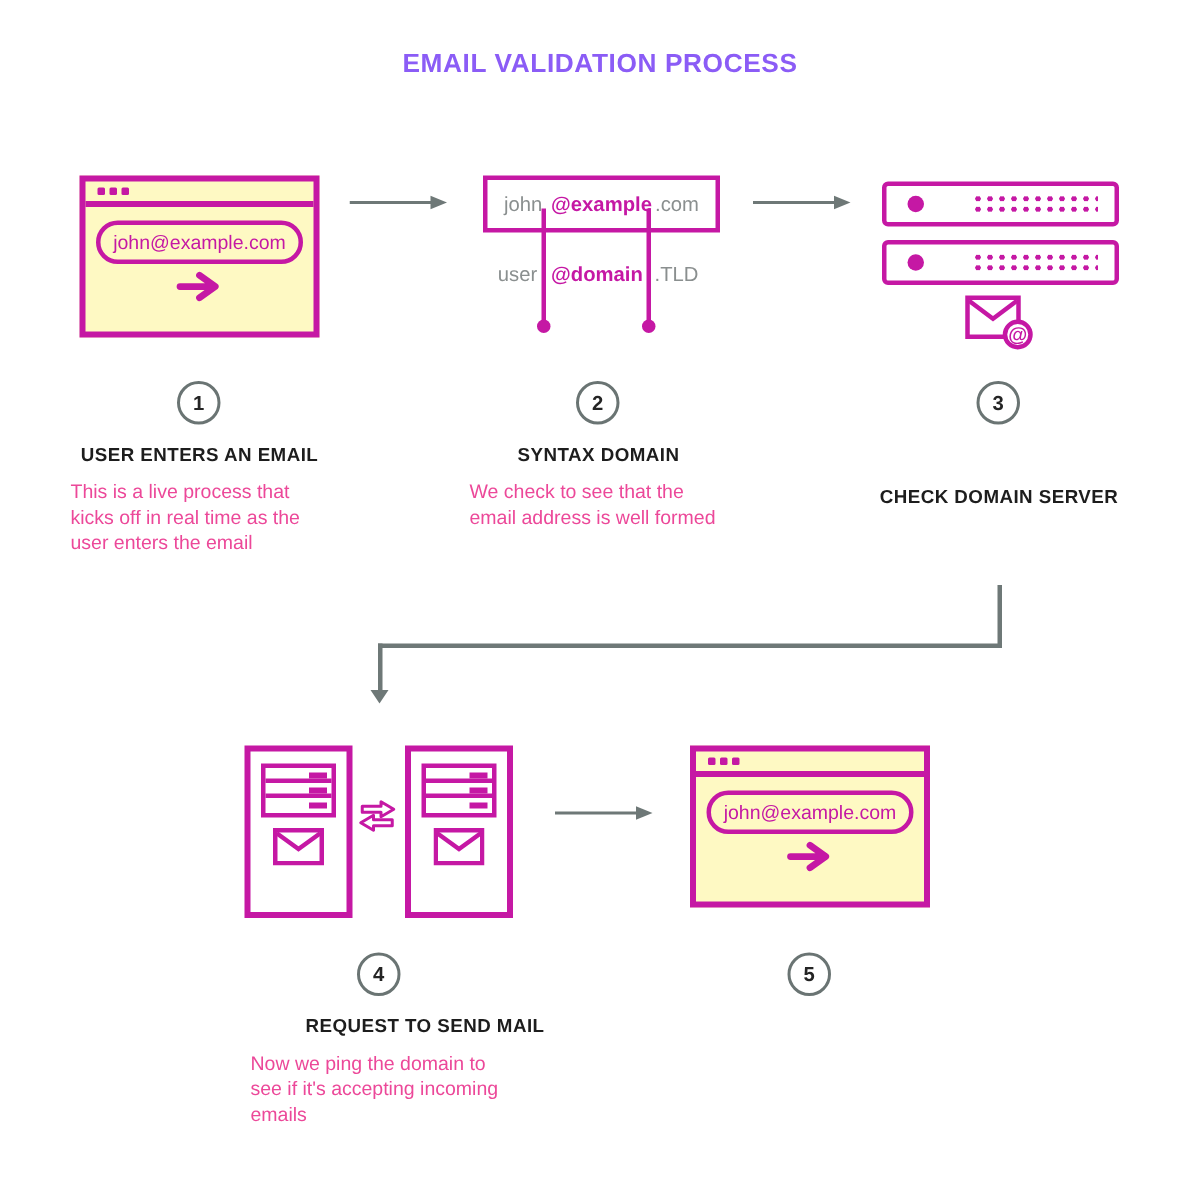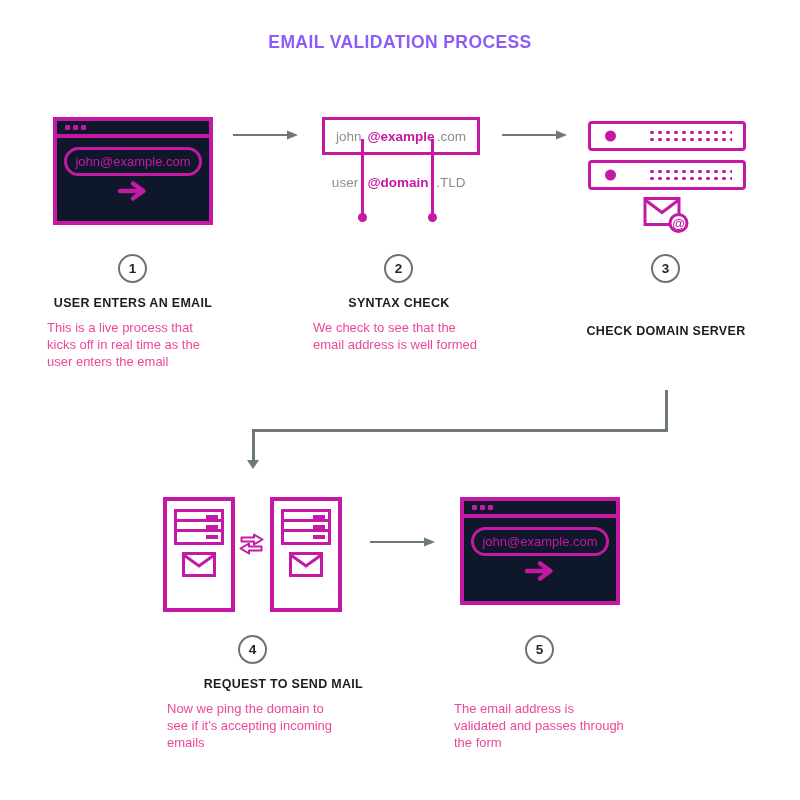--- a/index.html
+++ b/index.html
@@ -2,21 +2,21 @@
 <html><head>
 <meta charset="utf-8">
 <style>
   :root{ --m:#c518a4; --g:#6e7877; }
   html,body{margin:0;padding:0;background:#fff;}
   *{box-sizing:border-box;}
   .canvas{position:relative;width:800px;height:800px;background:#ffffff;font-family:"Liberation Sans",sans-serif;overflow:hidden;}
   .title{position:absolute;top:32px;left:0;width:100%;text-align:center;font-size:17.5px;font-weight:bold;color:#8b5cf6;letter-spacing:.4px;margin:0;}
 
   
-  .browser{position:absolute;width:160px;height:108px;border:4px solid var(--m);background:#0f172a;}
+  .browser{position:absolute;width:160px;height:108px;border:4px solid var(--m);background:#fef9c3;}
   .browser-top{height:17px;border-bottom:4px solid var(--m);display:flex;align-items:center;gap:3.5px;padding-left:8px;}
   .bdot{width:4.5px;height:4.5px;border-radius:1px;background:var(--m);}
   .pill{margin:9px auto 0;width:138px;height:29px;border:3.5px solid var(--m);border-radius:16px;display:flex;align-items:center;justify-content:center;font-size:13px;color:var(--m);white-space:nowrap;}
   .marrow{display:block;margin:4px auto 0;}
 
   
   .syntaxbox{position:absolute;left:322px;top:117px;width:158px;height:38px;border:3.5px solid var(--m);background:transparent;z-index:2;}
   .tok{position:absolute;top:50%;transform:translateY(-50%);font-size:13.5px;color:#8a8f8f;white-space:nowrap;}
   .tok-left{left:11px;}
   .tok-mid{left:50%;transform:translate(-50%,-50%);color:var(--m);font-weight:bold;}
@@ -115,21 +115,21 @@
     <span>1</span>
   </div>
   <div class="stepnum" style="left:384px;top:254px;">
     <span>2</span>
   </div>
   <div class="stepnum" style="left:651px;top:254px;">
     <span>3</span>
   </div>
 
   <div class="stept" style="left:23px;top:296px;">USER ENTERS AN EMAIL</div>
-  <div class="stept" style="left:289px;top:296px;">SYNTAX CHECK</div>
+  <div class="stept" style="left:289px;top:296px;">SYNTAX DOMAIN</div>
   <div class="stept" style="left:556px;top:296px;margin-top:28px;">CHECK DOMAIN SERVER</div>
 
   <div class="stepd" style="left:47px;top:319px;">This is a live process that kicks off in real time as the user enters the email</div>
   <div class="stepd" style="left:313px;top:319px;">We check to see that the email address is well formed</div>
 
   <div class="cline" style="left:665px;top:390px;width:3px;height:42px;"></div>
   <div class="cline" style="left:252px;top:429px;width:416px;height:3px;"></div>
   <div class="cline" style="left:252px;top:429px;width:3px;height:32px;"></div>
   <div class="chead" style="left:247px;top:460px;"></div>
 
@@ -194,15 +194,14 @@
   <div class="stepnum" style="left:238px;top:635px;">
     <span>4</span>
   </div>
   <div class="stepnum" style="left:525px;top:635px;">
     <span>5</span>
   </div>
 
   <div class="stept" style="left:143px;top:677px;text-align:right;">REQUEST TO SEND MAIL</div>
 
   <div class="stepd" style="left:167px;top:700px;">Now we ping the domain to see if it's accepting incoming emails</div>
-  <div class="stepd" style="left:454px;top:700px;">The email address is validated and passes through the form</div>
 
 </div>
 
 </body></html>

